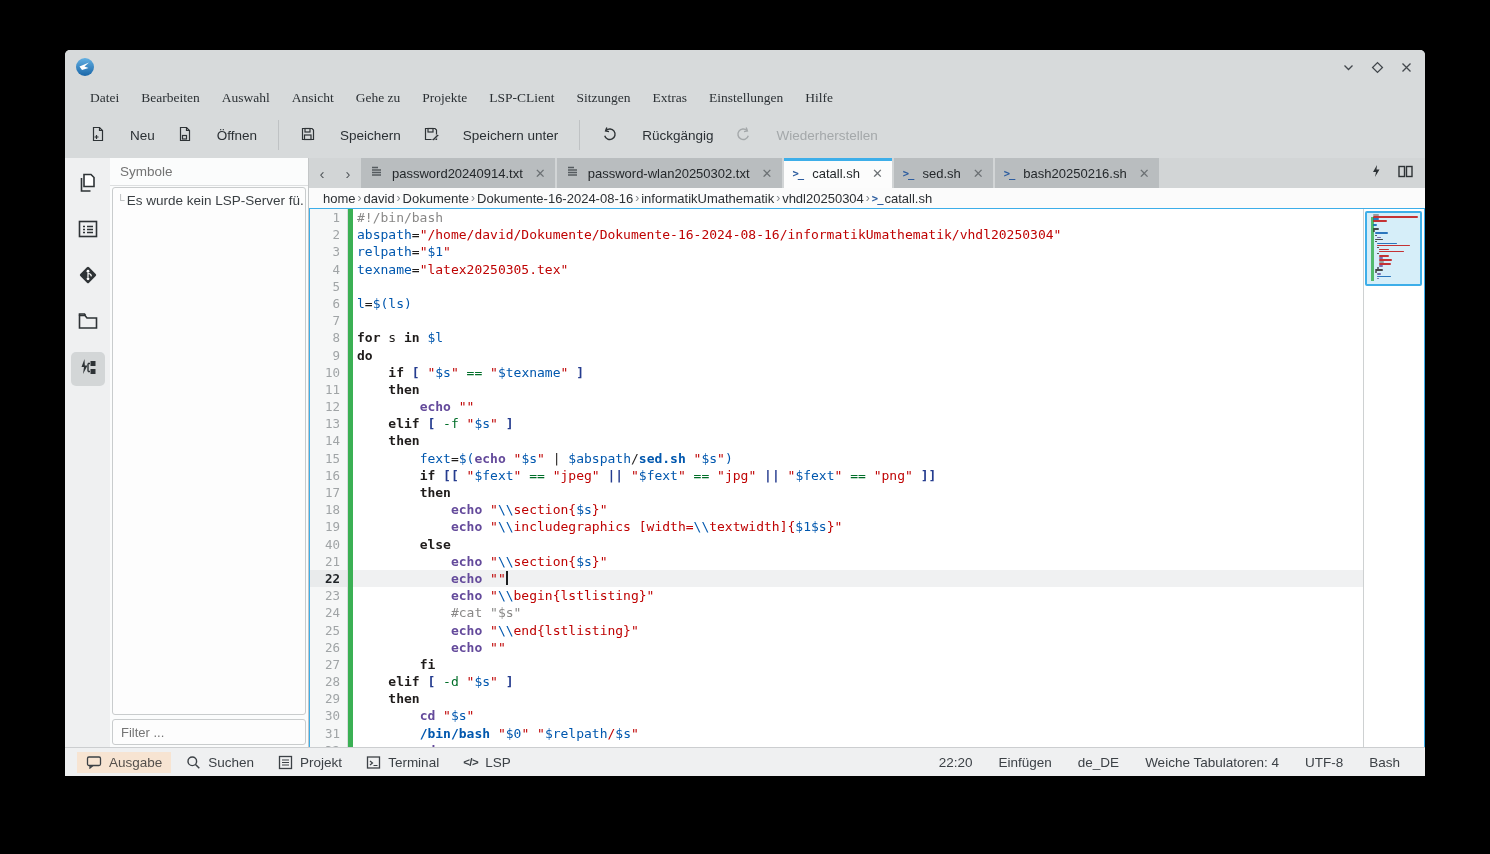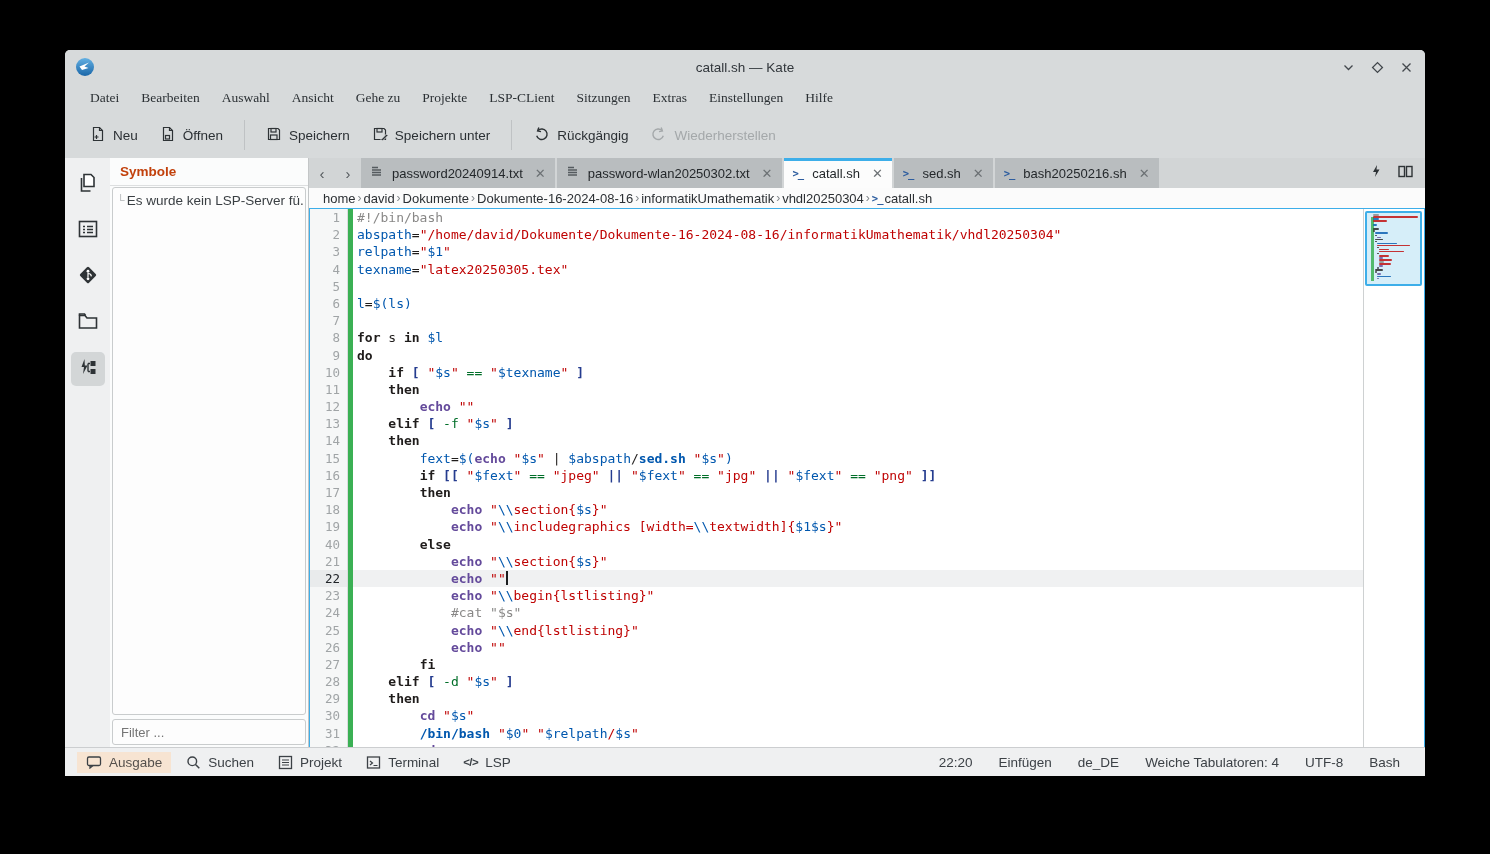--- a/index.html
+++ b/index.html
@@ -10,31 +10,31 @@
   .titlebar{height:34px;position:relative;display:flex;align-items:center;background:#d7dadb;}
   .app-icon{position:absolute;left:10px;top:7px;width:20px;height:20px;}
   .title{position:absolute;left:0;right:0;text-align:center;font-size:13.5px;color:#31363b;}
   .win-controls{position:absolute;right:12px;top:0;height:34px;display:flex;align-items:center;gap:16px;color:#43484d;}
   .win-controls svg{display:block;}
   
   .menubar{height:28px;display:flex;align-items:center;padding-left:14px;font-size:13.5px;color:#2b3034;}
   .menu-item{padding:3px 11px;border-radius:3px;cursor:default;font-family:Liberation Serif, serif;}
   
   .toolbar{height:46px;display:flex;align-items:center;padding-left:14px;font-size:13.5px;color:#2b3034;}
-  .tb-btn{display:flex;align-items:center;gap:7px;padding:7px 11px;border-radius:4px;}
+  .tb-btn{display:flex;align-items:center;gap:24px;padding:7px 11px;border-radius:4px;}
   .tb-btn.disabled{color:#a4a8aa;}
   .tb-sep{width:1px;height:30px;background:#bfc2c4;margin:0 10px;}
   
   .main{position:absolute;top:108px;bottom:28px;left:0;right:0;display:flex;}
   .iconstrip{width:45px;background:#eff0f1;display:flex;flex-direction:column;align-items:center;padding-top:10px;gap:12px;flex:none;}
   .strip-btn{width:34px;height:34px;display:flex;align-items:center;justify-content:center;border-radius:5px;color:#2e3336;}
   .strip-btn.active{background:#d3d6d7;}
   
   .panel{width:198px;background:#fbfcfc;border-right:1px solid #c3c6c7;display:flex;flex-direction:column;flex:none;}
-  .panel-header{height:27px;line-height:27px;padding-left:10px;font-size:13.5px;color:#c2410c;border-bottom:1px solid #dddfe0;font-weight:bold;}
+  .panel-header{height:27px;line-height:27px;padding-left:10px;font-size:13.5px;color:#737373;border-bottom:1px solid #dddfe0;}
   .panel-tree{flex:1;margin:1px 2px 2px 2px;border:1px solid #c9cccd;border-radius:3px;background:#fdfdfd;
     font-size:13.5px;color:#3a3f43;padding:5px 4px;overflow:hidden;}
   .tree-item{display:flex;align-items:flex-start;gap:2px;white-space:nowrap;}
   .tree-elbow{color:#b0b3b5;font-size:11px;line-height:15px;}
   .panel-filter{height:24px;margin:2px 2px 3px 2px;border:1px solid #c9cccd;border-radius:3px;background:#fdfdfd;
     font-size:13px;color:#9a9ea1;padding:0 8px;font-family:"Liberation Sans",sans-serif;outline:none;}
   
   .editor-zone{flex:1;display:flex;flex-direction:column;min-width:0;}
   .tabrow{height:30px;background:#d2d5d6;display:flex;align-items:stretch;flex:none;}
   .nav-arrow{width:26px;display:flex;align-items:center;justify-content:center;color:#53585c;font-size:15px;}
@@ -47,21 +47,21 @@
   .txt-ic{display:inline-block;}
   .breadcrumb{height:20px;background:#fbfbfb;display:flex;align-items:center;padding-left:14px;font-size:13px;color:#2b2f33;gap:2px;white-space:nowrap;overflow:hidden;}
   .crumb-sep{color:#82878b;font-size:12px;}
   
   .code-wrap{flex:1;display:flex;min-height:0;border:1px solid #3daee9;background:#fff;position:relative;}
   .code-scroll{flex:1;overflow:hidden;font-family:"DejaVu Sans Mono",monospace;font-size:13px;}
   .crow{display:flex;height:17.2px;line-height:17.2px;white-space:pre;}
   .ln{width:30px;flex:none;text-align:right;padding-right:7px;color:#a0a4a6;background:#f6f7f7;border-right:1px solid #dadcdd;font-size:12.5px;}
   .mod{width:5px;flex:none;background:#3bb054;}
   .ctext{padding-left:4px;flex:1;color:#1f1c1b;}
-  .crow.current .ln{background:#e9ebec;color:#202428;font-weight:normal;}
+  .crow.current .ln{background:#e9ebec;color:#202428;font-weight:bold;}
   .crow.current .ctext{background:#f0f1f2;}
   .cursor{display:inline-block;width:2px;height:14px;background:#1c1e20;vertical-align:-2px;}
   .tk-nor{color:#1f1c1b}.tk-com{color:#898887}.tk-var{color:#0057ae}.tk-str{color:#bf0303}
   .tk-kw{color:#1f1c1b;font-weight:bold}.tk-bi{color:#644a9b;font-weight:bold}
   .tk-op{color:#006e28}.tk-brk{color:#253c8f;font-weight:bold}.tk-cmd{color:#0057ae;font-weight:bold}
   
   .minimap{width:60px;flex:none;border-left:1px solid #ced1d2;background:#fff;position:relative;}
   .mm-viewport{position:absolute;left:1px;right:2px;top:2px;height:71px;background:rgba(120,199,235,0.30);
     border:2px solid #3daee9;border-radius:2px;}
   .mm-green{position:absolute;left:4px;top:4px;width:3px;height:64px;background:#3bb054;opacity:.85;}
@@ -87,21 +87,20 @@
         <defs>
             <linearGradient id="kg" x1="0" y1="0" x2="0" y2="1">
           <stop offset="0" stop-color="#63b0e3"></stop>
               <stop offset="1" stop-color="#1a66a8"></stop>
             </linearGradient>
           </defs>
         <circle cx="10" cy="10" r="9" fill="url(#kg)"></circle>
         <path d="M4.5 9.5 L14 5.5 L9.5 9.5 L13.5 11 L7 13 Z" fill="#fff"></path>
       </svg>
     </span>
-    <span class="title">catall.sh — Kate</span>
     <span class="win-controls">
       <span>
         <svg width="13" height="13" viewBox="0 0 13 13">
             <path d="M2.5 4.5 L6.5 8.5 L10.5 4.5" fill="none" stroke="currentColor" stroke-width="1.3"></path>
           </svg>
       </span>
       <span>
         <svg width="13" height="13" viewBox="0 0 13 13">
             <rect x="3" y="3" width="7" height="7" fill="none" stroke="currentColor" stroke-width="1.3" transform="rotate(45 6.5 6.5)"></rect>
           </svg>

